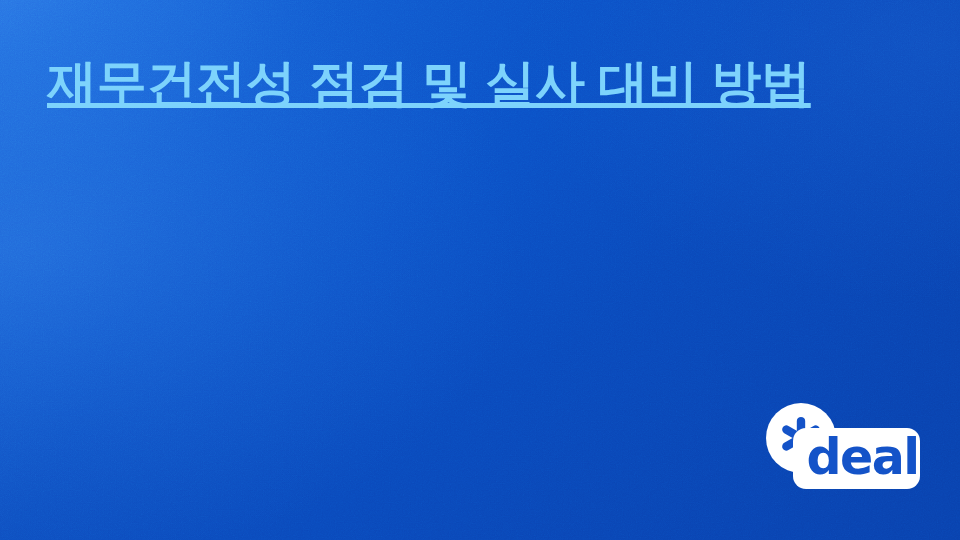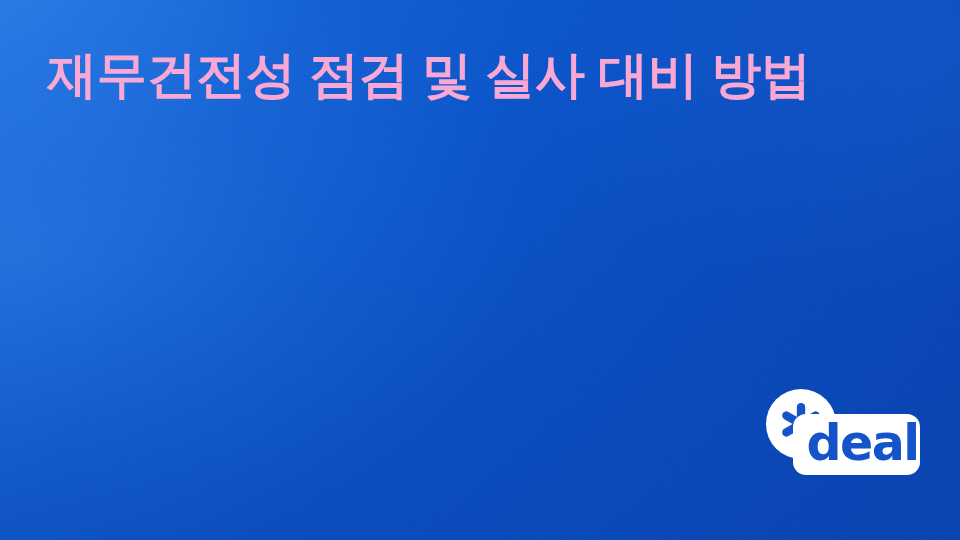--- a/index.html
+++ b/index.html
@@ -42,36 +42,37 @@
     inset: 0;
     opacity: 0.40;
     mix-blend-mode: overlay;
     pointer-events: none;
   }
   .bg-noise svg { display: block; width: 100%; height: 100%; }
 
   .slide-title {
     position: absolute;
     left: 47px;
-    top: 46px;
+    top: 54px;
     width: 860px;
     margin: 0;
-    color: #f9a8d4;
+    color: #7dd3fc;
     font-size: 50px;
     line-height: 1.18;
     font-weight: 700;
     letter-spacing: -0.3px;
     white-space: nowrap;
+    text-decoration: underline;
   }
 
   
   .logo {
     position: absolute;
     left: 766px;
-    top: 389px;
+    top: 403px;
     width: 155px;
     height: 86px;
   }
   .logo-circle {
     position: absolute;
     left: 0px;
     top: 0px;
     width: 70px;
     height: 70px;
     border-radius: 50%;

